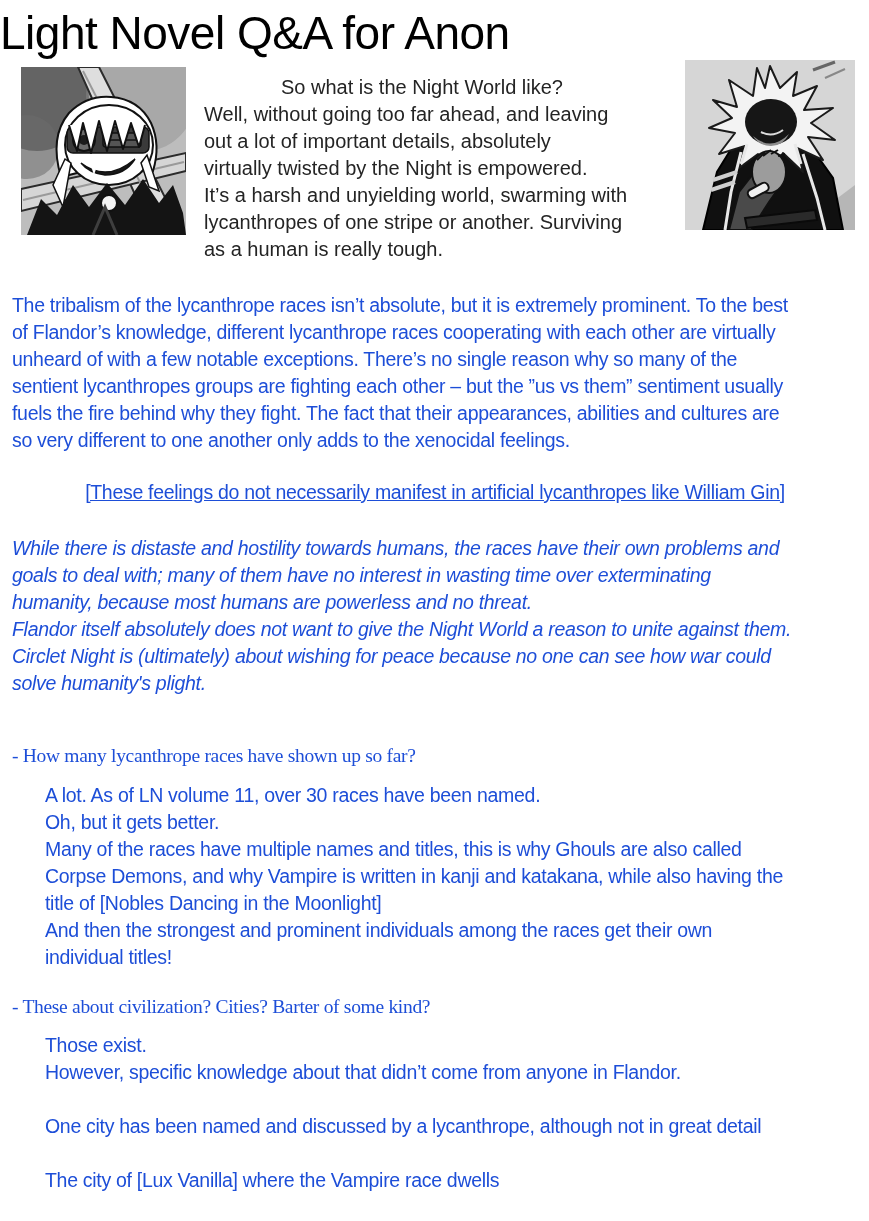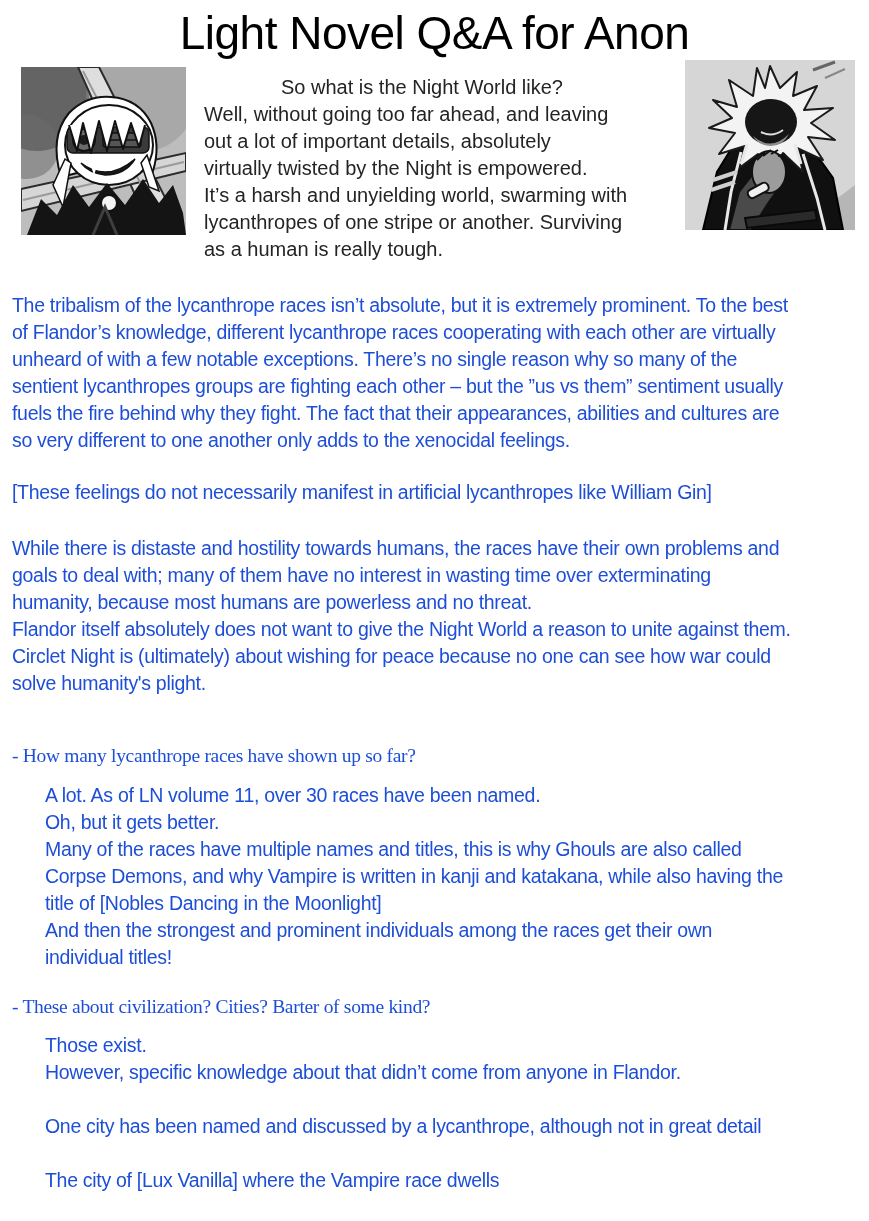--- a/index.html
+++ b/index.html
@@ -2,39 +2,39 @@
 <html><head>
 <meta charset="utf-8">
 <style>
   html,body { margin:0; padding:0; background:#ffffff; }
   .page {
     position:relative; width:869px; height:1221px; background:#ffffff;
     font-family:"Liberation Sans", sans-serif; color:#1d1d1d; overflow:hidden;
   }
   .title {
     position:absolute; top:6px; left:0; width:100%;
-    text-align:center; font-size:46px; font-weight:400; color:#000;
+    font-size:46px; font-weight:400; color:#000;
     letter-spacing:-0.5px; margin:0;
   }
   .img-left  { position:absolute; left:21px;  top:67px; width:165px; height:168px; }
   .img-right { position:absolute; left:685px; top:60px; width:170px; height:170px; }
   .img-left svg, .img-right svg { display:block; width:100%; height:100%; }
   .intro {
     position:absolute; left:204px; top:74px; width:436px;
     font-size:20px; line-height:27px; color:#242424;
   }
   .intro-q { text-align:center; white-space:pre; }
   .intro-body { white-space:pre-line; }
   .content {
     position:absolute; left:12px; top:292px; width:846px;
     font-size:19.5px; line-height:27px; letter-spacing:-0.3px; color:#1d4ed8;
   }
   .para { white-space:pre-line; margin:0; }
-  .bracket-note { white-space:pre; margin:25px 0 29px 0; }
-  .para-humans { margin:0 0 45px 0; }
+  .bracket-note { text-align:center; white-space:pre; margin:25px 0 29px 0;text-decoration:underline; }
+  .para-humans { margin:0 0 45px 0;font-style:italic; }
   .question { white-space:pre; margin:0 0 13px 0;font-family:Liberation Serif, serif; }
   .answer { padding-left:21px; white-space:pre-line; margin:12px; }
   .answer-1 { margin-bottom:22px; }
   .q-2 { margin-bottom:12px; }
 </style>
 </head>
 <body>
 
 <div class="page">
 

